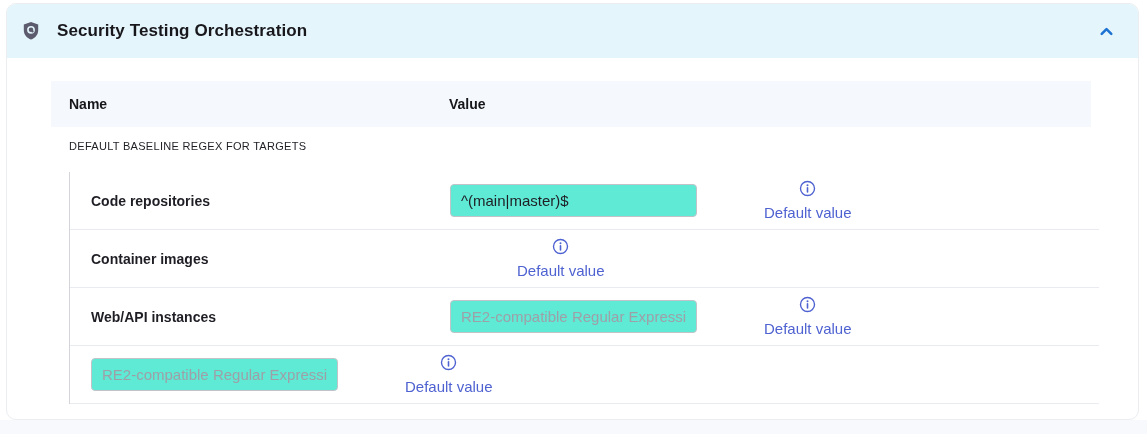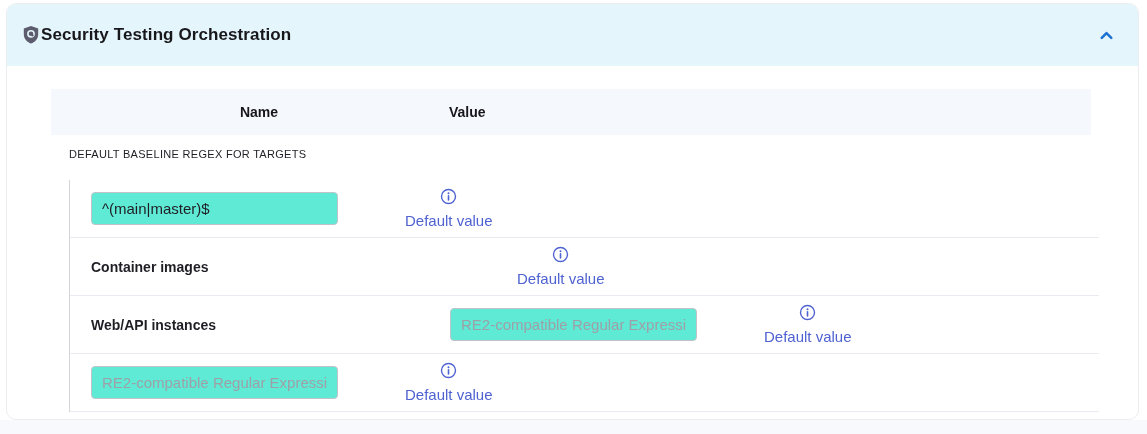--- a/index.html
+++ b/index.html
@@ -14,41 +14,41 @@
   .page-bottom-strip {
     position:absolute; left:0; bottom:0; width:1147px; height:14px;
     background:#f7f9fc;
   }
   .card {
     position:absolute; left:6px; top:3px; width:1133px; height:417px;
     background:#ffffff; border:1px solid #ebedf0; border-radius:10px;
     overflow:hidden;
   }
   .card-header {
-    height:62px; background:#e4f5fb;
+    height:54px; background:#e4f5fb;
     display:flex; align-items:center;
-    padding:0 18px 0 14px; gap:0;
+    padding:0 18px 0 14px; gap:16px;
     cursor:pointer;
   }
   .panel-title {
     font-size:17px; font-weight:700; color:#18171c; flex:1;
     letter-spacing:0.1px;
   }
   .shield-icon { width:20px; height:20px; display:block; }
   .collapse-btn {
     width:28px; height:28px; display:flex; align-items:center; justify-content:center;
     background:transparent; border:none; padding:0; cursor:pointer;
   }
   .table-area { margin:23px 0 0 44px; }
   .thead {
     width:1040px; height:46px; background:#f5f9fd;
     display:flex; align-items:center; padding-left:18px;
     font-size:14px; font-weight:700; color:#16151a;
   }
-  .col-name { width:380px;text-align:center; }
+  .col-name { width:380px; }
   .section-label {
     margin:13px 0 20px 18px;
     font-size:11px; font-weight:500; letter-spacing:0.3px;
     color:#1f1e25; text-transform:uppercase;
   }
   .rows {
     margin-left:18px; width:1030px;
     border-left:1px solid #d4d5da;
   }
   .row {
@@ -96,20 +96,21 @@
     <div class="thead">
       <div class="col-name">Name</div>
       <div class="col-value">Value</div>
     </div>
 
     <div class="section-label">DEFAULT BASELINE REGEX FOR TARGETS</div>
 
     <div class="rows">
 
       <div class="row">
+        <div class="row-name">Code repositories</div>
         <input class="regex-input" type="text" value="^(main|master)$" style="">
         <a class="default-link">
           <svg class="info-icon" viewBox="0 0 16 16">
             <circle cx="8" cy="8" r="6.6" fill="none" stroke="#4f62d1" stroke-width="1.3"></circle>
             <circle cx="8" cy="4.9" r="0.95" fill="#4f62d1"></circle>
             <path d="M8 7.3 V11.2" stroke="#4f62d1" stroke-width="1.5" stroke-linecap="round"></path>
           </svg>
           <span>Default value</span>
         </a>
       </div>

